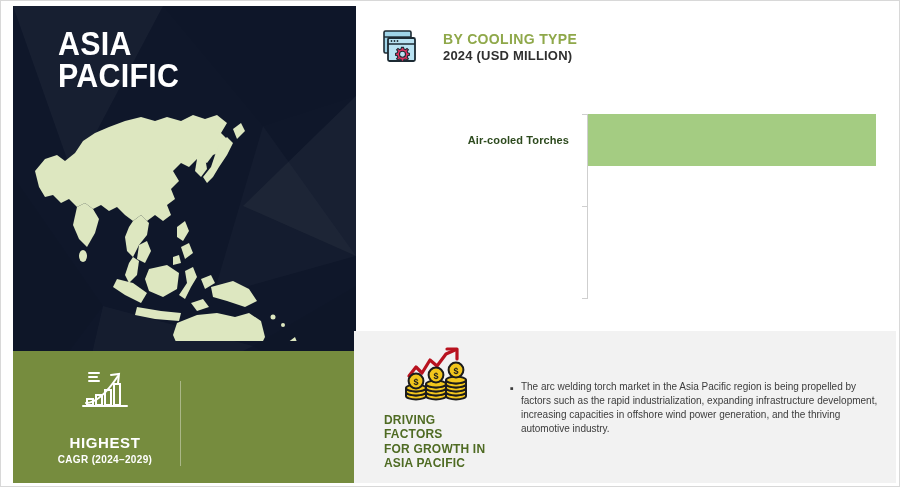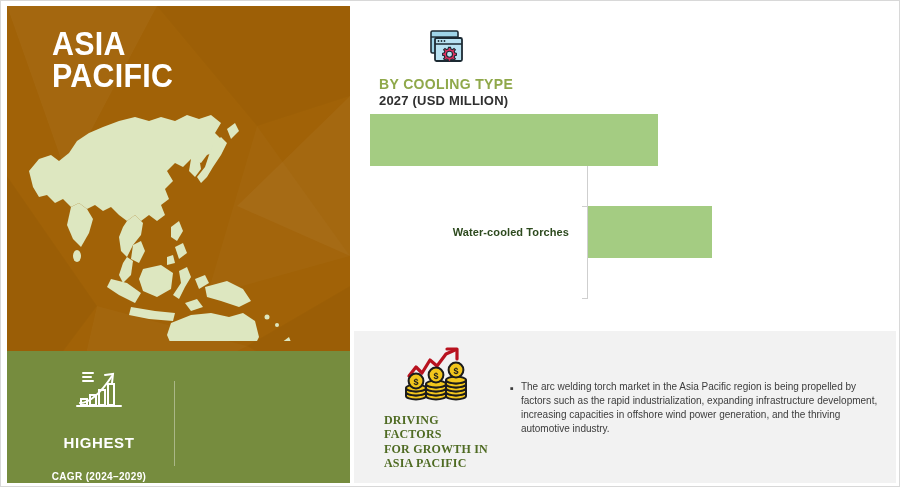--- a/index.html
+++ b/index.html
@@ -16,25 +16,25 @@
     position: relative;
     width: 900px;
     height: 487px;
     background: #ffffff;
     border: 1px solid #d8d8d8;
   }
 
   
   .left-panel {
     position: absolute;
-    left: 6px;
+    left: 12px;
     top: 5px;
     width: 343px;
     height: 477px;
-    background: #a16207;
+    background: #0f172a;
     overflow: hidden;
   }
 
   .facets { position: absolute; inset: 0; }
 
   .region-title {
     position: absolute;
     left: 45px;
     top: 22px;
     color: #ffffff;
@@ -91,33 +91,32 @@
     font-weight: bold;
     letter-spacing: 0.6px;
     margin-top: 22px;
   }
   .stat-main.mixed { font-size: 16px; letter-spacing: 0.2px; }
 
   .stat-sub {
     font-size: 10px;
     font-weight: bold;
     letter-spacing: 0.35px;
-    margin-top: 20px;
+    margin-top: 3px;
     line-height: 1.25;
   }
 
   
   .chart-head {
     position: absolute;
     left: 378px;
     top: 26px;
     display: flex;
     align-items: center;
-    gap: 9px;
-    flex-direction: column;
+    gap: 24px;
   }
   .chart-head-icon svg { display: block; }
   .chart-head-text { line-height: 1.18; }
   .chart-title {
     font-size: 14px;
     font-weight: bold;
     color: #8fa84a;
     letter-spacing: 0.35px;
   }
   .chart-subtitle {
@@ -346,38 +345,35 @@
                    L29.4,31.8 L28,33.2 L26.6,32 L25,32.5 L24.5,34.2 L22.5,34.2
                    L22,32.5 L20.4,32 L19,33.2 L17.6,31.8 L18.8,30.4 L18.3,28.8
                    L16.6,28.3 L16.6,26.3 L18.3,25.8 L18.8,24.2 L17.6,22.8
                    L19,21.4 L20.4,22.6 L22,22.1 Z"></path>
         </g>
         <circle cx="23.5" cy="27.3" r="3" fill="#b9e2f2" stroke="#1c2a33" stroke-width="1.1"></circle>
       </svg>
     </span>
     <span class="chart-head-text">
       <div class="chart-title">BY COOLING TYPE</div>
-      <div class="chart-subtitle">2027 (USD MILLION)</div>
+      <div class="chart-subtitle">2024 (USD MILLION)</div>
     </span>
   </div>
 
   <div class="plot">
     <div class="axis-line"></div>
     <div class="tick" style="top:13px;"></div>
     <div class="tick" style="top:105px;"></div>
     <div class="tick" style="top:197px;"></div>
 
     <div class="bar-row" style="top:13px;">
+      <div class="bar-label">Air-cooled Torches</div>
       <div class="bar" style="width:288px;"></div>
     </div>
 
-    <div class="bar-row" style="top:105px;">
-      <div class="bar-label">Water-cooled Torches</div>
-      <div class="bar" style="width:124px;"></div>
-    </div>
   </div>
 
   <div class="bottom-panel">
     <div class="driver-block">
       <div class="driver-icon">
         <svg width="74" height="58" viewBox="0 0 74 58">
           <g stroke="#b8121f" stroke-width="3.2" fill="none" stroke-linecap="round" stroke-linejoin="round">
             <path d="M10,30 L17,21 L23,27 L31,14 L38,20 L47,8 L56,4"></path>
             <path d="M48,3 L58,3 L58,13"></path>
           </g>
@@ -412,21 +408,21 @@
             <ellipse cx="57" cy="42" rx="10" ry="3.4"></ellipse>
             <path d="M47,42 L47,38 A10,3.4 0 0 0 67,38 L67,42" fill="#f2c61c"></path>
             <ellipse cx="57" cy="38" rx="10" ry="3.4"></ellipse>
             <path d="M47,38 L47,34 A10,3.4 0 0 0 67,34 L67,38" fill="#f2c61c"></path>
             <ellipse cx="57" cy="34" rx="10" ry="3.4"></ellipse>
             <circle cx="57" cy="24" r="7.4" fill="#f2c61c"></circle>
           </g>
           <text x="57" y="27.5" font-family="'Liberation Sans',sans-serif" font-size="9" font-weight="bold" fill="#1c1c1c" text-anchor="middle">$</text>
         </svg>
       </div>
-      <div class="driver-label" style="white-space: pre-line; font-family: Liberation Serif, serif;">DRIVING FACTORS
+      <div class="driver-label" style="white-space: pre-line;">DRIVING FACTORS
 FOR GROWTH IN
 ASIA PACIFIC</div>
     </div>
 
     <div class="driver-text">
       <span class="bullet">▪</span>
       <span class="driver-body">The arc welding torch market in the Asia Pacific region is being propelled by factors such as the rapid industrialization, expanding infrastructure development, increasing capacities in offshore wind power generation, and the thriving automotive industry.</span>
     </div>
   </div>
 

